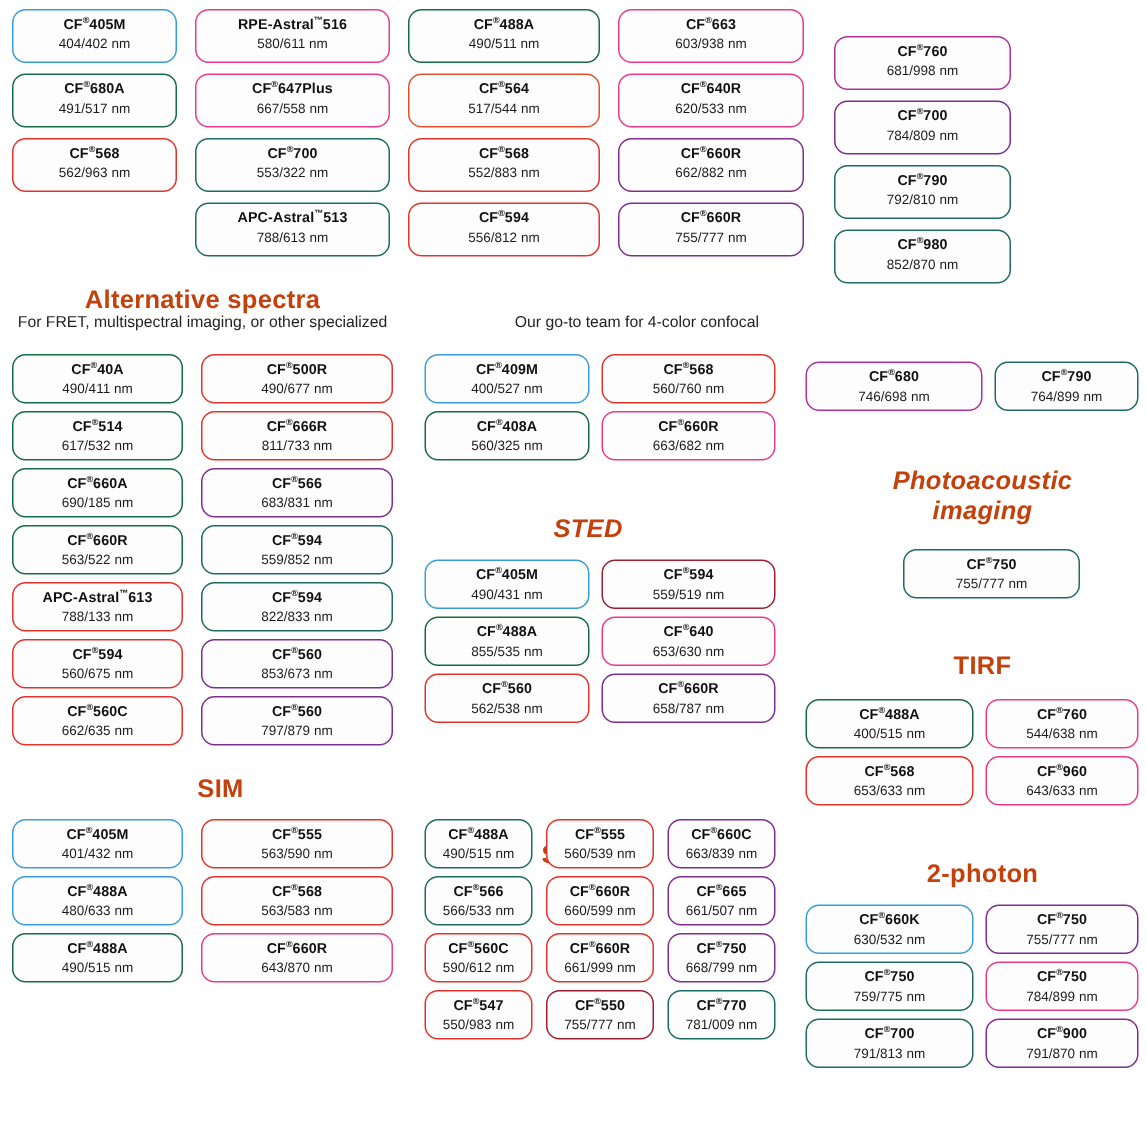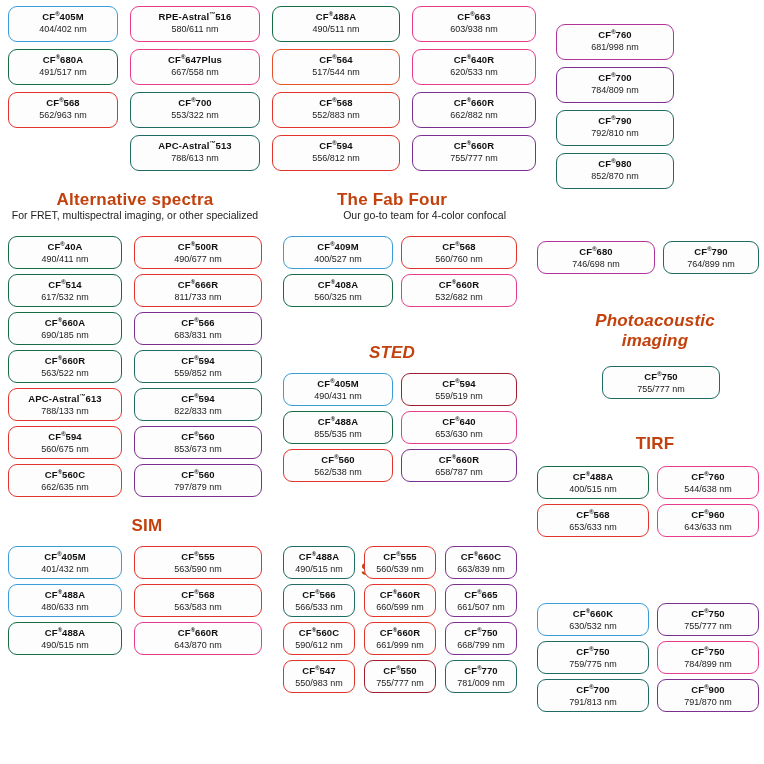--- a/index.html
+++ b/index.html
@@ -224,38 +224,37 @@
       <div class="chip c-red">
         <div class="nm">CF<sup>®</sup>560C</div>
         <div class="wl">662/635 nm</div>
       </div>
       <div class="chip c-purple">
         <div class="nm">CF<sup>®</sup>560</div>
         <div class="wl">797/879 nm</div>
       </div>
     </div>
 
-  <div class="sec-title" style="left:284px;top:190px;width:216px;">The Fab Four</div>
   <div class="sec-sub" style="left:278px;top:209px;width:228px;text-align:right;">Our go-to team for 4-color confocal</div>
   <div class="grid" style="left:283px;top:236px;width:234px;grid-template-columns:110px 116px;column-gap:8px;row-gap:5px;grid-auto-rows:33px;">
       <div class="chip c-blue">
         <div class="nm">CF<sup>®</sup>409M</div>
         <div class="wl">400/527 nm</div>
       </div>
       <div class="chip c-red">
         <div class="nm">CF<sup>®</sup>568</div>
         <div class="wl">560/760 nm</div>
       </div>
       <div class="chip c-green">
         <div class="nm">CF<sup>®</sup>408A</div>
         <div class="wl">560/325 nm</div>
       </div>
       <div class="chip c-pink">
         <div class="nm">CF<sup>®</sup>660R</div>
-        <div class="wl">532/682 nm</div>
+        <div class="wl">663/682 nm</div>
       </div>
     </div>
 
   <div class="sec-title" style="left:284px;top:343px;width:216px;font-style:italic;">STED</div>
   <div class="grid" style="left:283px;top:373px;width:234px;grid-template-columns:110px 116px;column-gap:8px;row-gap:5px;grid-auto-rows:33px;">
       <div class="chip c-blue">
         <div class="nm">CF<sup>®</sup>405M</div>
         <div class="wl">490/431 nm</div>
       </div>
       <div class="chip c-darkred">
@@ -395,20 +394,21 @@
       <div class="chip c-red">
         <div class="nm">CF<sup>®</sup>568</div>
         <div class="wl">653/633 nm</div>
       </div>
       <div class="chip c-pink">
         <div class="nm">CF<sup>®</sup>960</div>
         <div class="wl">643/633 nm</div>
       </div>
     </div>
 
+  <div class="sec-title" style="left:560px;top:573px;width:190px;">2-photon</div>
   <div class="grid" style="left:537px;top:603px;width:222px;grid-template-columns:112px 102px;column-gap:8px;row-gap:5px;grid-auto-rows:33px;">
       <div class="chip c-blue">
         <div class="nm">CF<sup>®</sup>660K</div>
         <div class="wl">630/532 nm</div>
       </div>
       <div class="chip c-purple">
         <div class="nm">CF<sup>®</sup>750</div>
         <div class="wl">755/777 nm</div>
       </div>
       <div class="chip c-teal">

